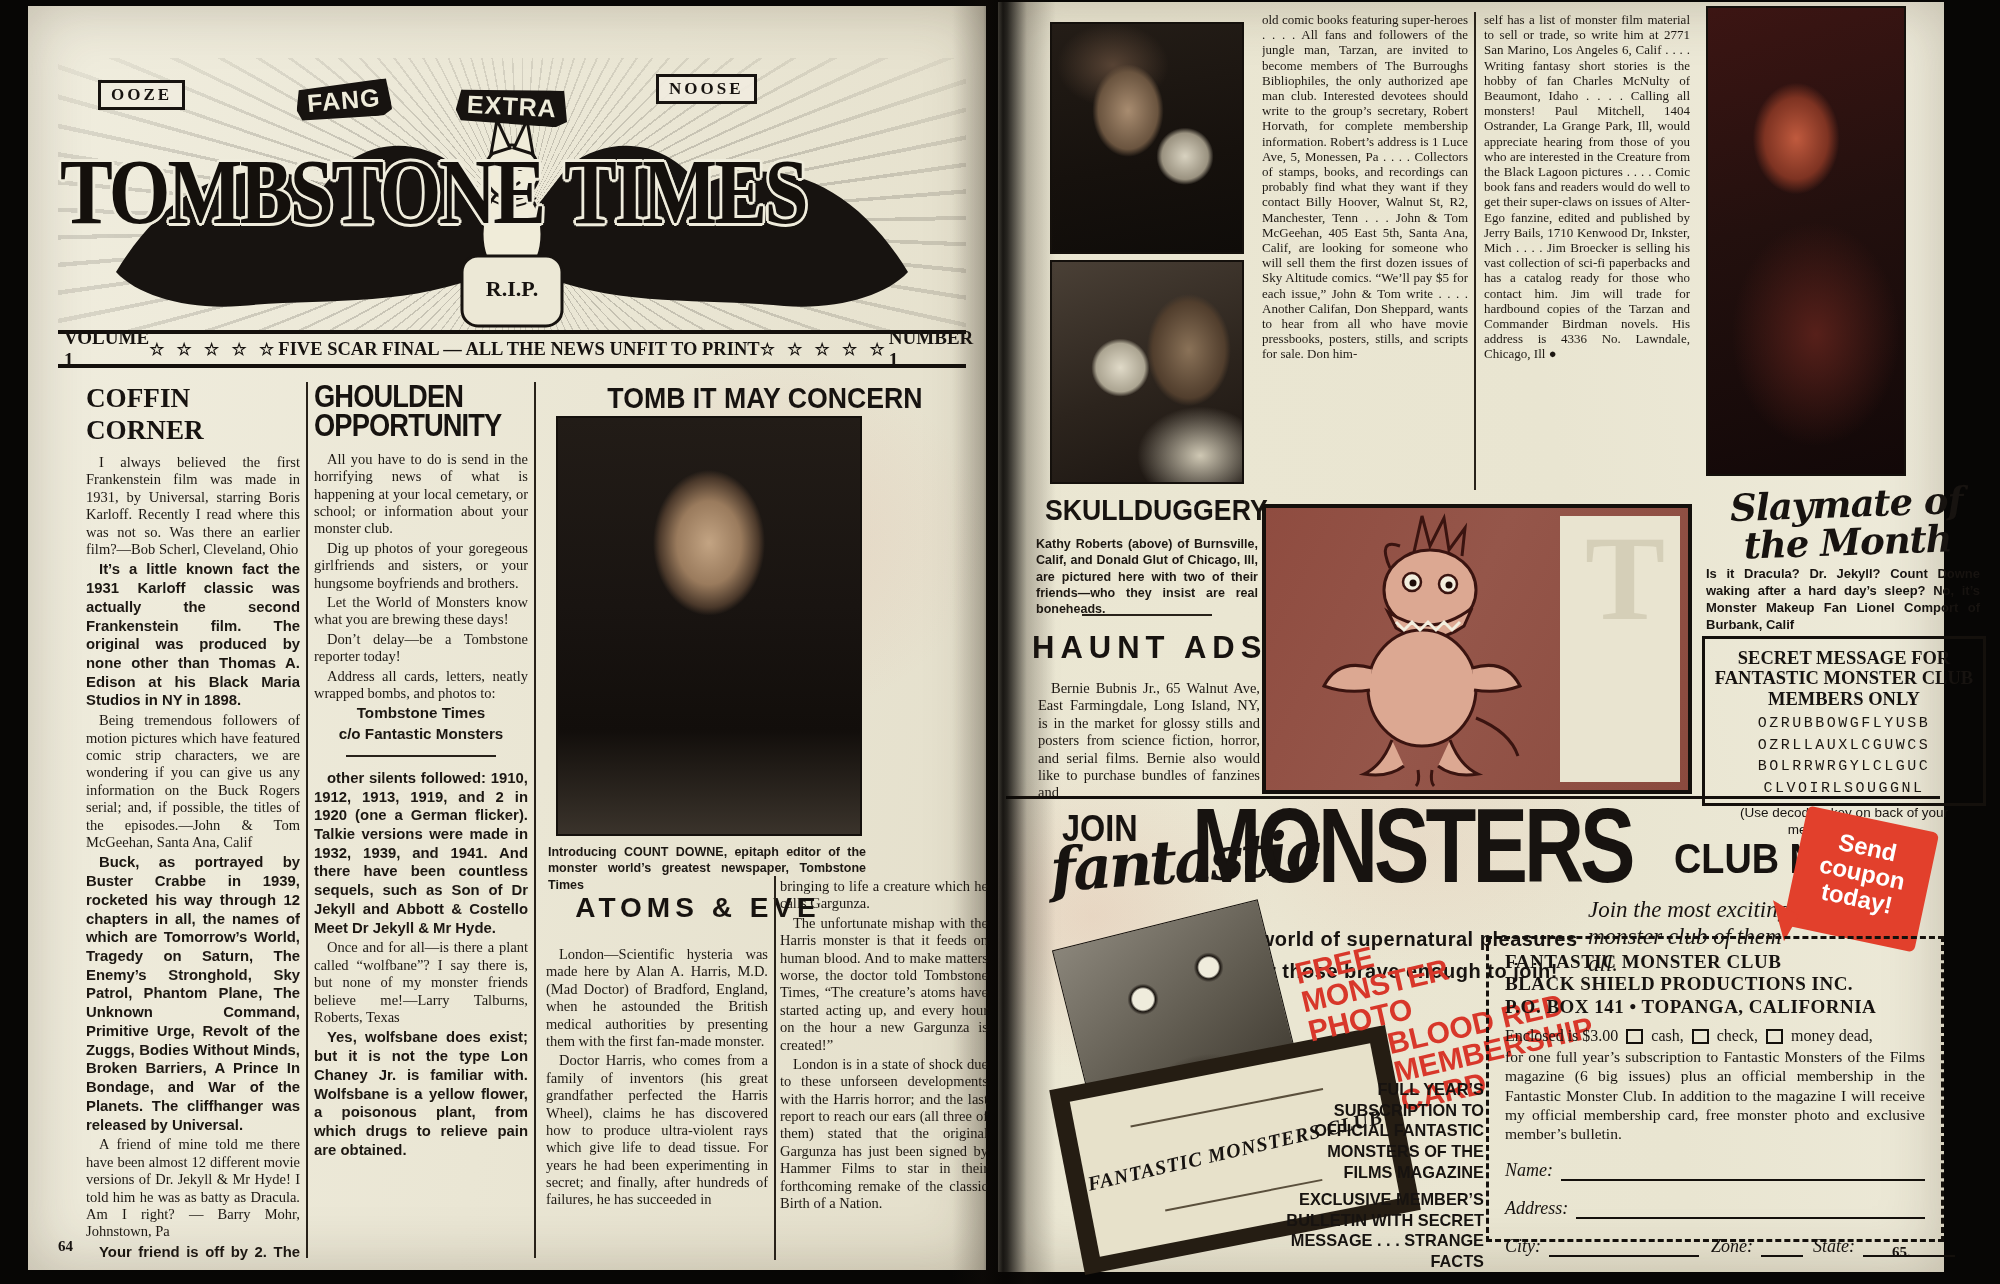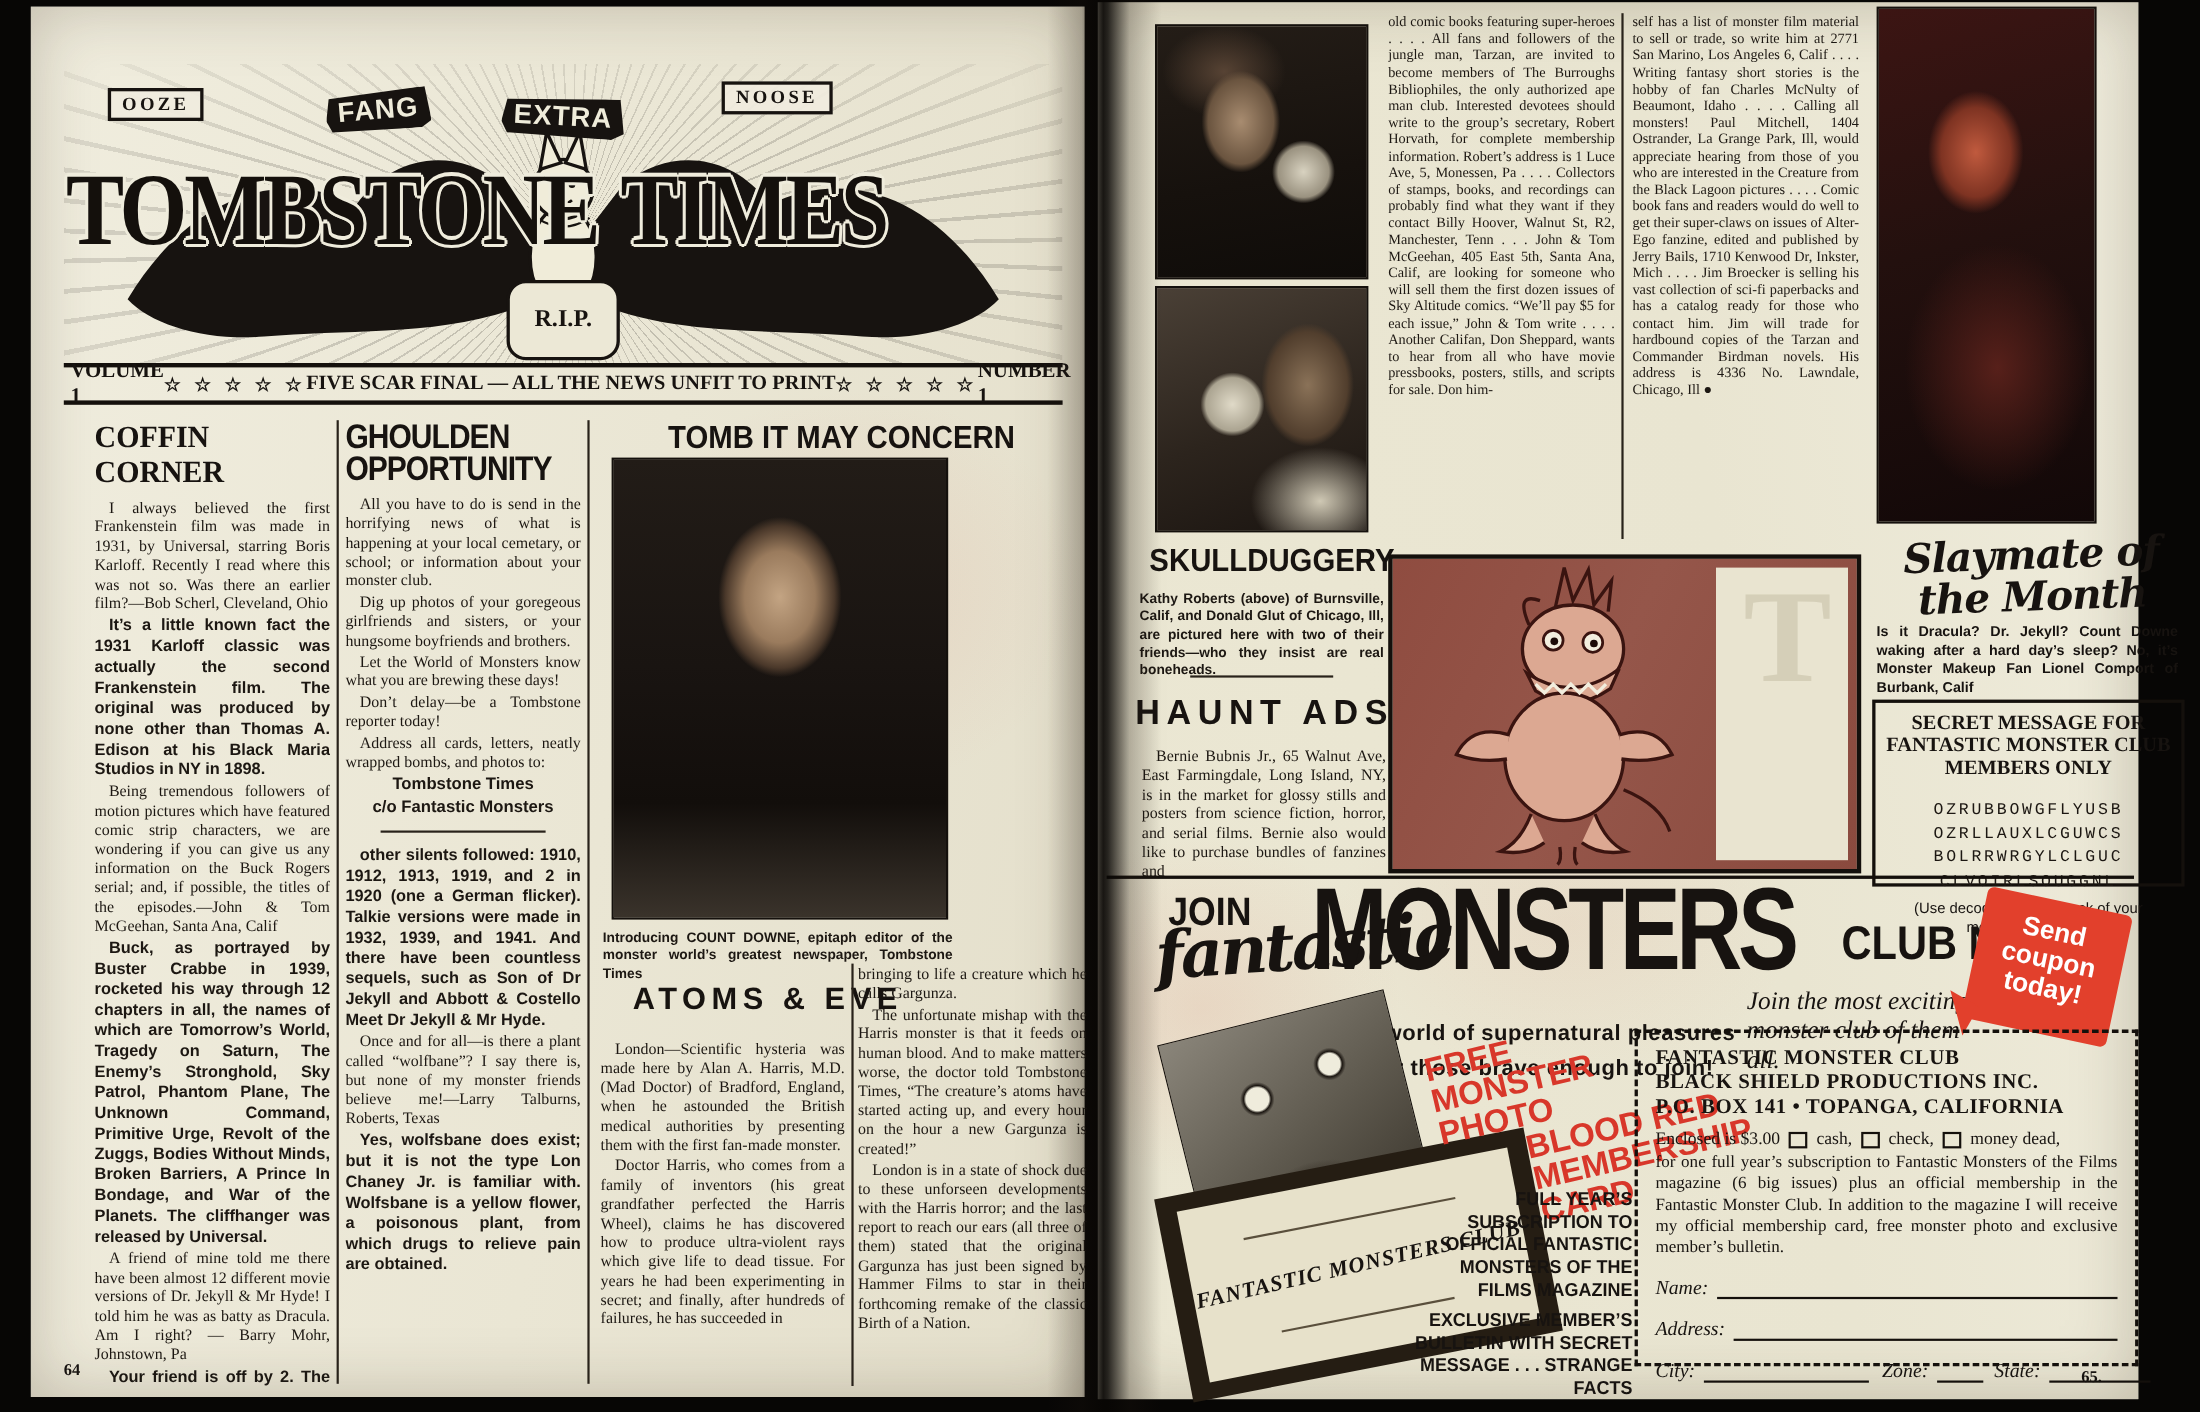--- a/index.html
+++ b/index.html
@@ -273,21 +273,21 @@
       <div id="gargunza-ghost-t">T</div>
     </div>
   </div>
 
   <div id="slaymate-title" class="adtext">Slaymate of
 the Month</div>
   <div id="slaymate-caption">Is it Dracula? Dr. Jekyll? Count Downe waking after a hard day’s sleep? No, it’s Monster Makeup Fan Lionel Comport of Burbank, Calif</div>
 
   <div id="secret-box">
     <div id="secret-heading">SECRET MESSAGE FOR FANTASTIC MONSTER CLUB MEMBERS ONLY</div>
-    <div style="margin-top:18px">
+    <div style="margin-top:5px">
         <p class="para s-code">OZRUBBOWGFLYUSB</p>
         <p class="para s-code">OZRLLAUXLCGUWCS</p>
         <p class="para s-code">BOLRRWRGYLCLGUC</p>
         <p class="para s-code">CLVOIRLSOUGGNL</p>
       </div>
     <div id="secret-note">(Use decoding key on back of your membership card.)</div>
   </div>
 
   <div id="ad-rule"></div>
   <div id="ad-join" class="adtext" style="left:1062px;top:808px">JOIN</div>

